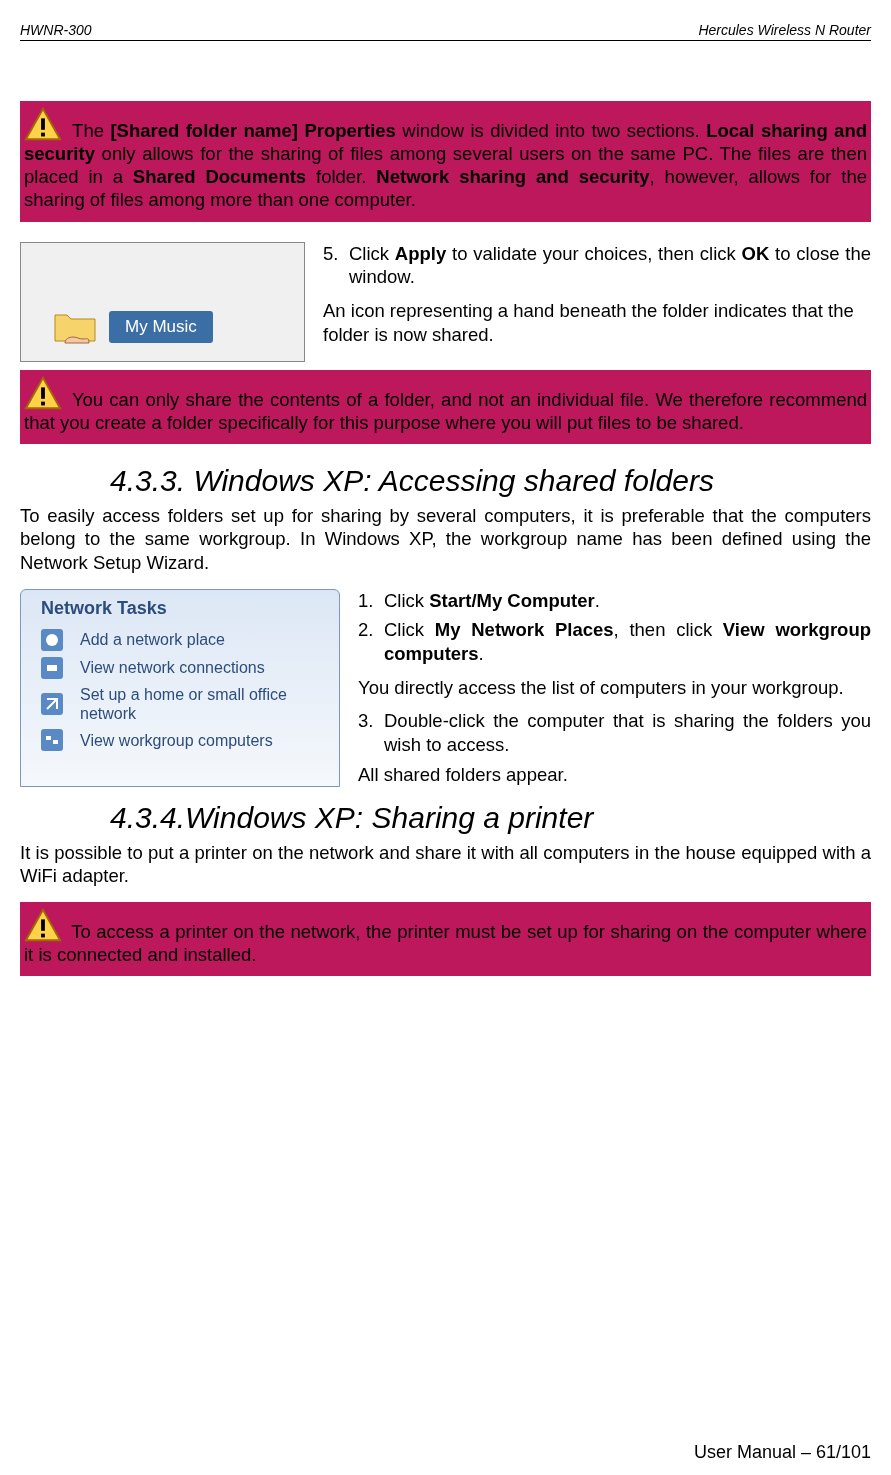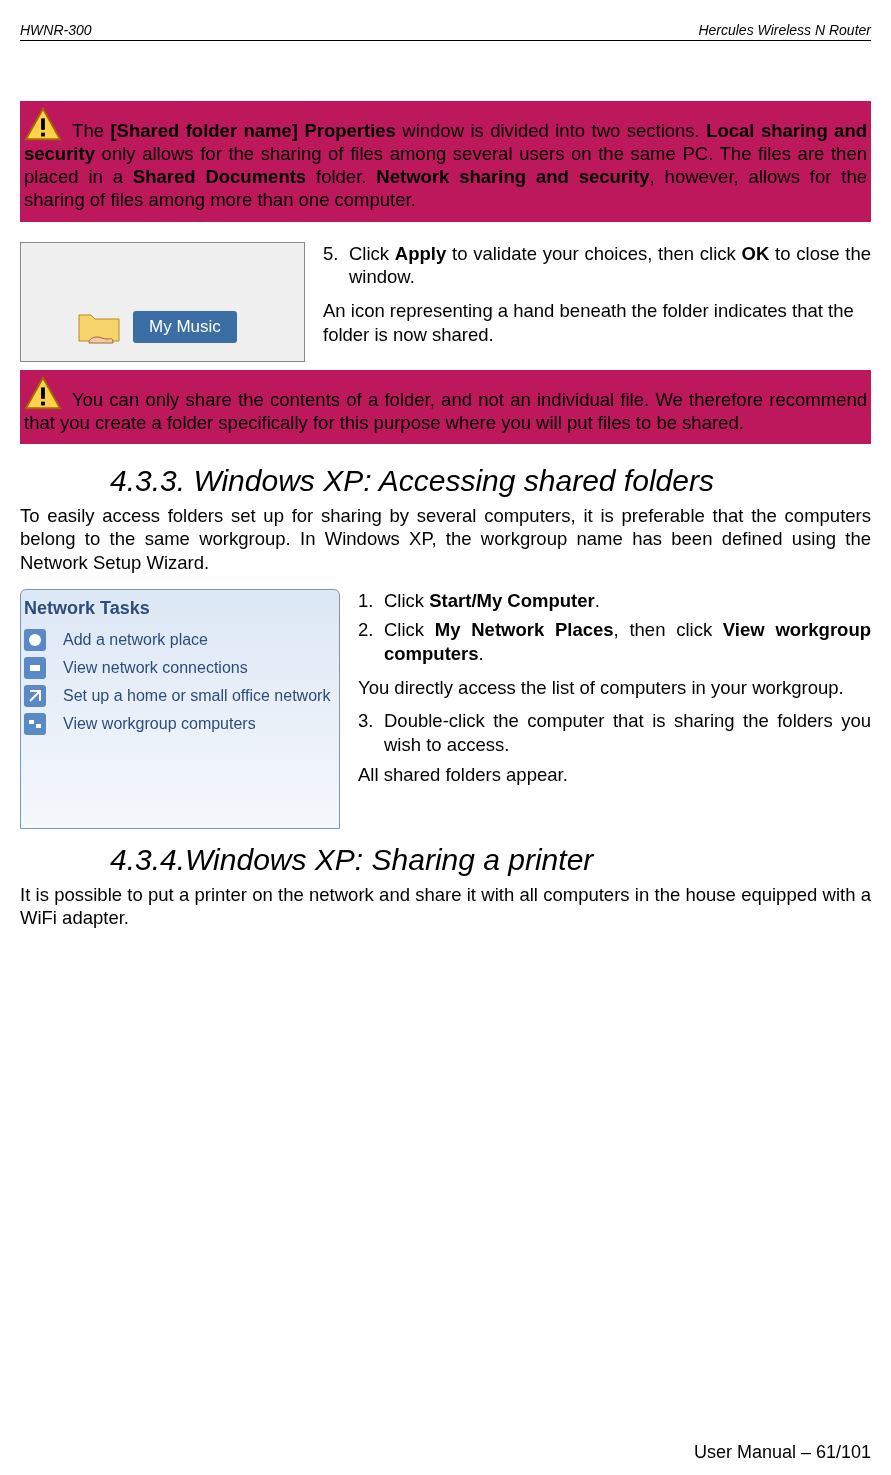--- a/index.html
+++ b/index.html
@@ -53,21 +53,21 @@
     border: 1px solid #888;
     background: #f0f0f0;
     display: flex;
     align-items: center;
     justify-content: center;
     flex-shrink: 0;
   }
   .mymusic-img {
     width: 285px;
     height: 120px;
-    padding-left: 54px;
+    padding-left: 30px;
     padding-bottom: 10px;
     box-sizing: border-box;
     justify-content: flex-start;
     align-items: flex-end;
   }
   .mymusic-inner {
     display: flex;
     align-items: center;
     gap: 10px;
   }
@@ -100,26 +100,26 @@
     font-weight: normal;
   }
   .body-text {
     font-size: 18.5px;
     line-height: 1.28;
     text-align: justify;
     margin-bottom: 14px;
   }
   .network-tasks-img {
     width: 320px;
-    height: 240px;
+    height: 198px;
     border: 1px solid #7a98b8;
     background: linear-gradient(#dce7f5, #f5f8fc);
     border-radius: 6px 6px 0 0;
     box-sizing: border-box;
-    padding: 8px 3px;
+    padding: 8px 20px;
     flex-shrink: 0;
     display: block;
   }
   .nt-title {
     color: #2c4d7c;
     font-weight: bold;
     font-size: 18px;
     margin-bottom: 10px;
   }
   .nt-item {
@@ -251,15 +251,24 @@
         <span class="n">3.</span>
         <span>Double-click the computer that is sharing the folders you wish to access.</span>
       </div>
       <div class="italic" style="margin-top:4px;">All shared folders appear.</div>
     </div>
   </div>
 
   <h2 class="section-heading">4.3.4.Windows XP: Sharing a printer</h2>
   <div class="body-text">It is possible to put a printer on the network and share it with all computers in the house equipped with a WiFi adapter.</div>
 
+  <div class="callout">
+    <span class="warn-icon">
+      <svg viewBox="0 0 40 36">
+          <polygon points="20,2 38,34 2,34" fill="#ffd24a" stroke="#a06a00" stroke-width="2"></polygon>
+          <rect x="18" y="12" width="4" height="12" fill="#000"></rect>
+          <rect x="18" y="27" width="4" height="4" fill="#000"></rect>
+        </svg>
+    </span><span> To access a printer on the network, the printer must be set up for sharing on the computer where it is connected and installed.</span>
+  </div>
 
   <div class="footer">User Manual – 61/101</div>
 </div>
 
 </body></html>

